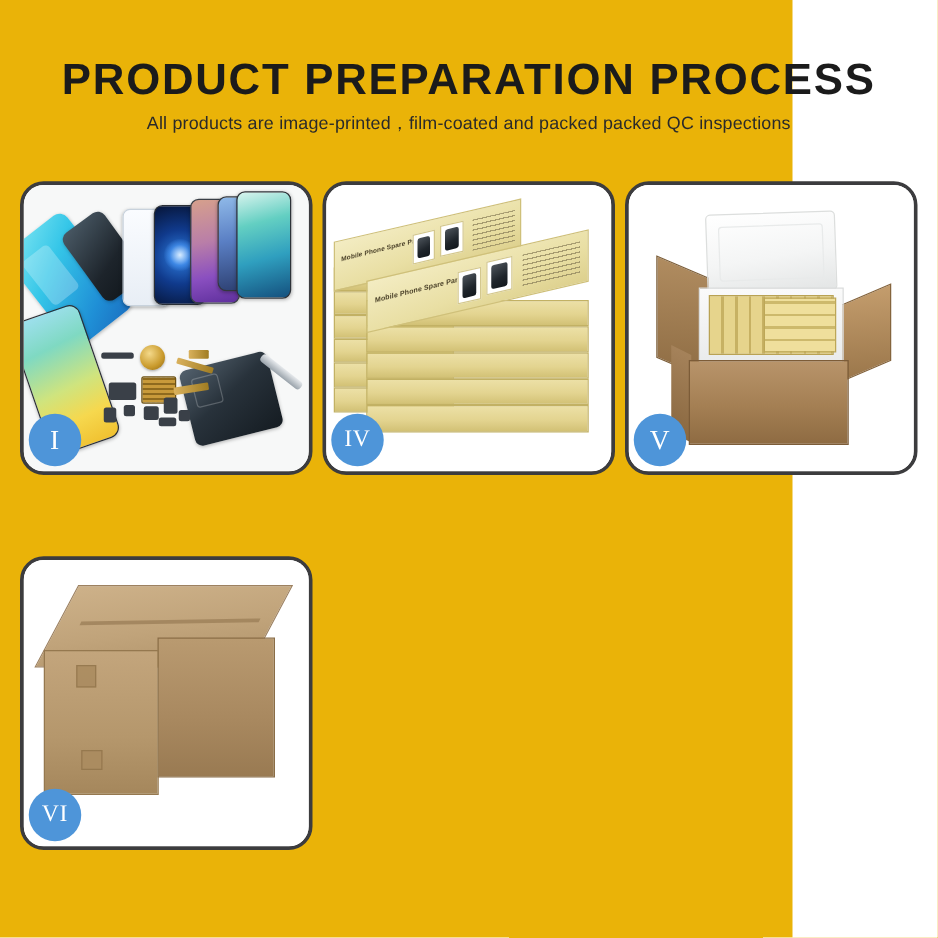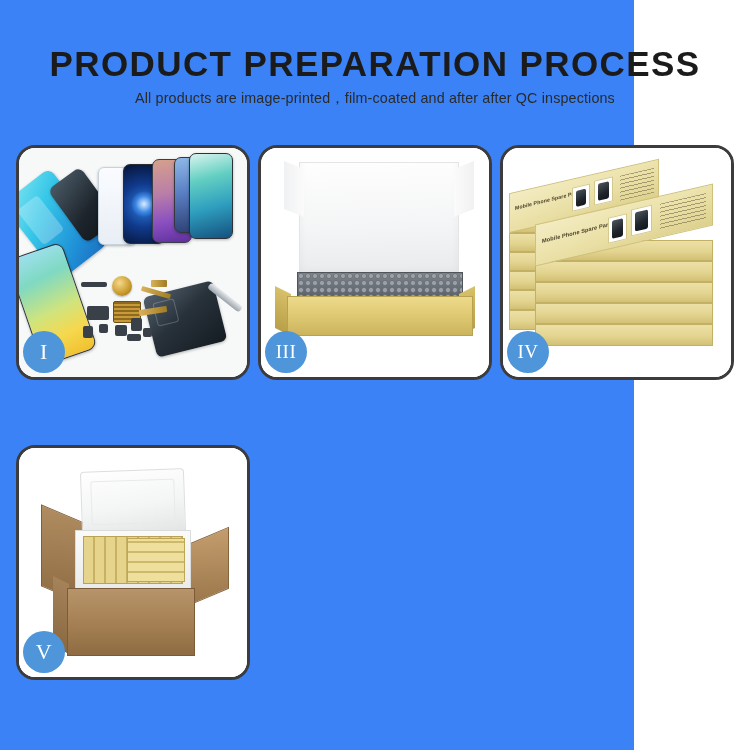--- a/index.html
+++ b/index.html
@@ -5,21 +5,21 @@
   * { margin:0; padding:0; box-sizing:border-box; }
   html, body {
     width:750px; height:750px;
     background:#ffffff;
     font-family:"Liberation Sans", sans-serif;
     overflow:hidden;
   }
   #page {
     position:relative;
     width:634px; height:750px;
-    background:#3b82f6;
+    background:#eab308;
   }
 
   
   .header { position:absolute; top:0; left:0; width:750px; height:128px; }
   .title {
     position:absolute; top:44px; left:0; width:750px;
     text-align:center;
     font-size:35px;
     font-weight:700;
     letter-spacing:1.4px;
@@ -376,21 +376,21 @@
     opacity:.9;
   }
 </style>
 </head>
 <body>
 
 <div id="page">
 
   <div class="header">
     <div class="title">PRODUCT PREPARATION PROCESS</div>
-    <div class="subtitle">All products are image-printed，film-coated and after after QC inspections</div>
+    <div class="subtitle">All products are image-printed，film-coated and packed packed QC inspections</div>
   </div>
 
   <div class="grid">
 
     <div class="panel">
       <div class="panel-photo p1">
         <div class="phone ph-blueflat"></div>
         <div class="phone ph-dark1"></div>
         <div class="phone ph-glass"></div>
         <div class="phone ph-blue12"></div>
@@ -411,30 +411,20 @@
         <div class="part" style="left:108px;top:186px;width:14px;height:7px;"></div>
         <div class="flex-strip" style="left:122px;top:142px;width:30px;height:5px;transform:rotate(16deg);"></div>
         <div class="flex-strip" style="left:120px;top:160px;width:28px;height:6px;transform:rotate(-9deg);"></div>
         <div class="flex-strip" style="left:132px;top:132px;width:16px;height:7px;"></div>
         <div class="tool-tweezer"></div>
       </div>
       <div class="badge">I</div>
     </div>
 
 
-    <div class="panel">
-      <div class="panel-photo p3">
-        <div class="box3-lid"></div>
-        <div class="box3-foamtray"></div>
-        <div class="box3-sideL"></div>
-        <div class="box3-sideR"></div>
-        <div class="box3-front"></div>
-      </div>
-      <div class="badge wide">III</div>
-    </div>
 
     <div class="panel">
       <div class="panel-photo p4">
         <div class="stack">
 
           <div class="sbox" style="left:0px;top:52px;width:96px;height:19px;"></div>
           <div class="sbox" style="left:0px;top:71px;width:96px;height:19px;"></div>
           <div class="sbox" style="left:0px;top:90px;width:96px;height:19px;"></div>
           <div class="sbox" style="left:0px;top:109px;width:96px;height:19px;"></div>
           <div class="sbox" style="left:0px;top:128px;width:96px;height:20px;"></div>
@@ -480,15 +470,26 @@
         <div class="foam-lid"></div>
         <div class="foam-box"></div>
         <div class="gold-stack"></div>
         <div class="gold-stack2"></div>
         <div class="carton-sideL"></div>
         <div class="carton-front"></div>
       </div>
       <div class="badge">V</div>
     </div>
 
+    <div class="panel">
+      <div class="panel-photo p6">
+        <div class="c6-top"></div>
+        <div class="c6-seam"></div>
+        <div class="c6-right"></div>
+        <div class="c6-front"></div>
+        <div class="c6-tape" style="left:42px;top:84px;width:16px;height:18px;"></div>
+        <div class="c6-tape" style="left:46px;top:152px;width:17px;height:16px;"></div>
+      </div>
+      <div class="badge wide">VI</div>
+    </div>
 
   </div>
 </div>
 
 </body></html>

